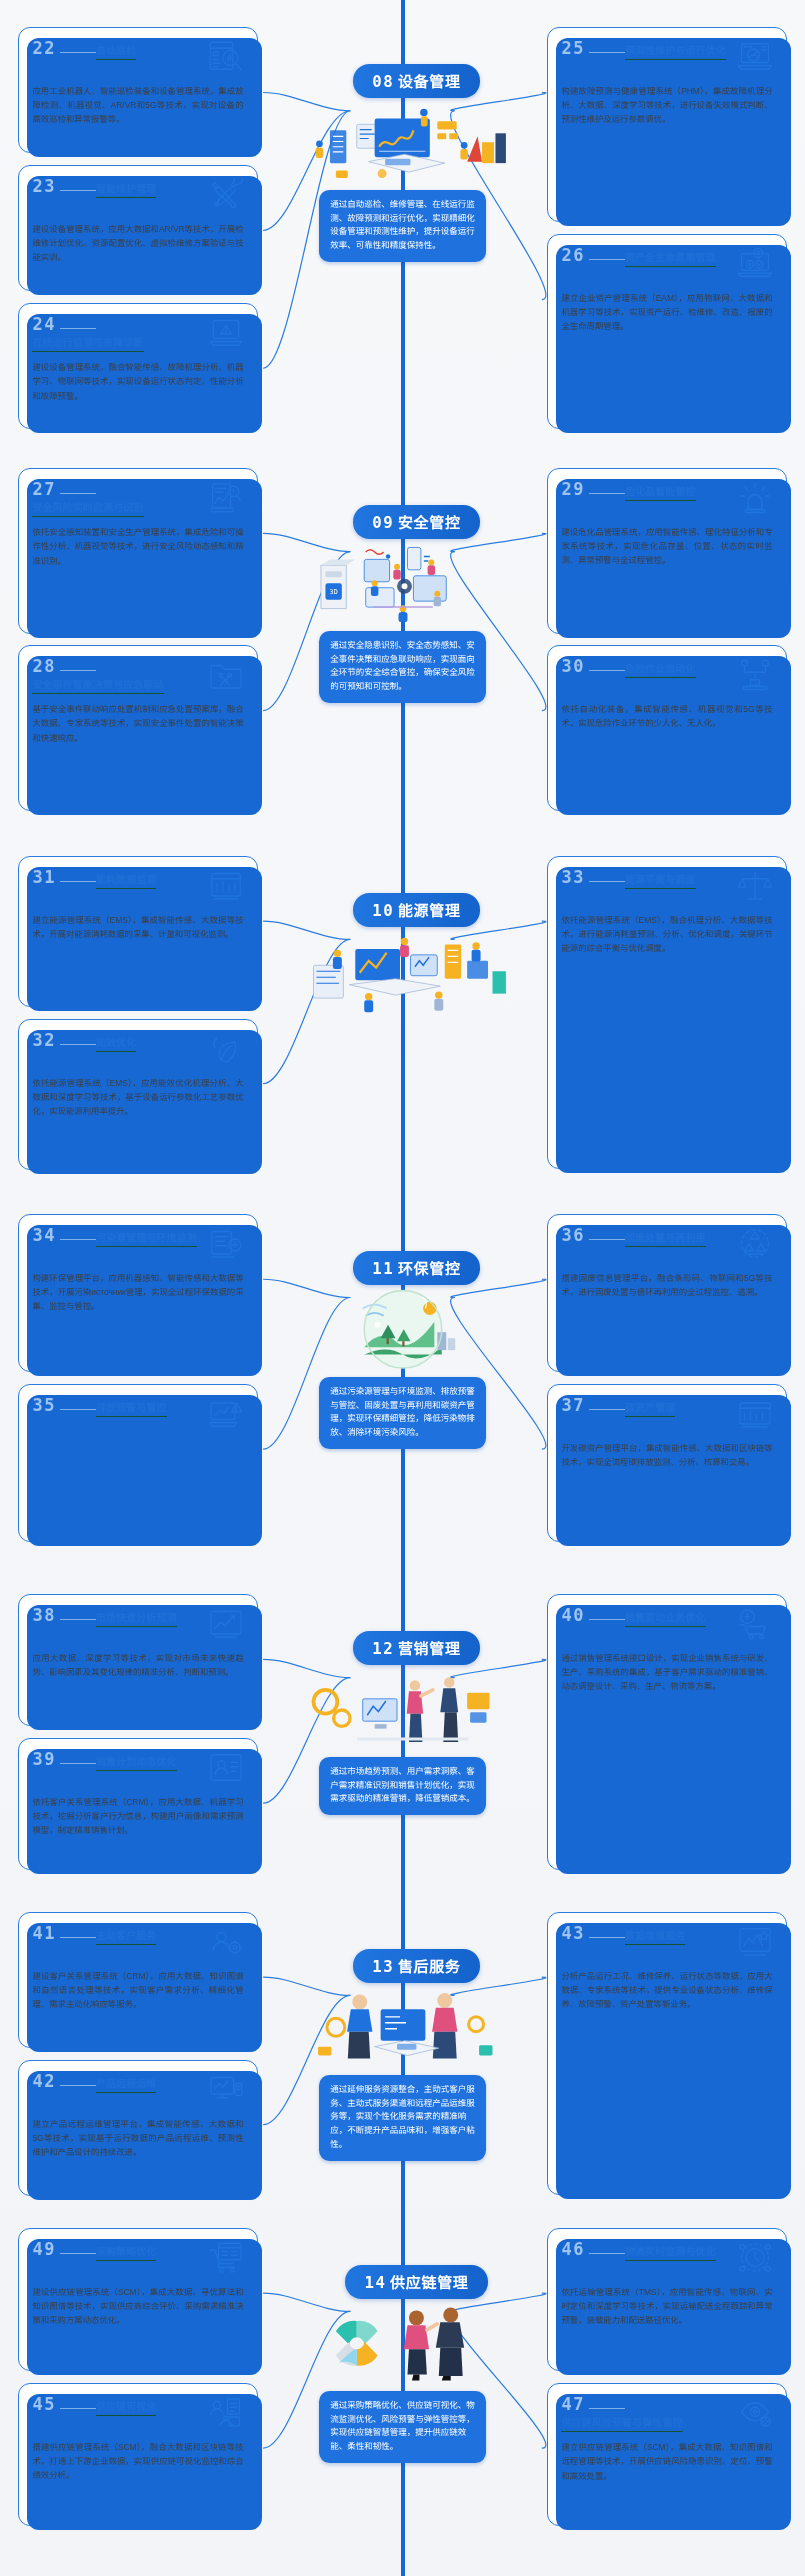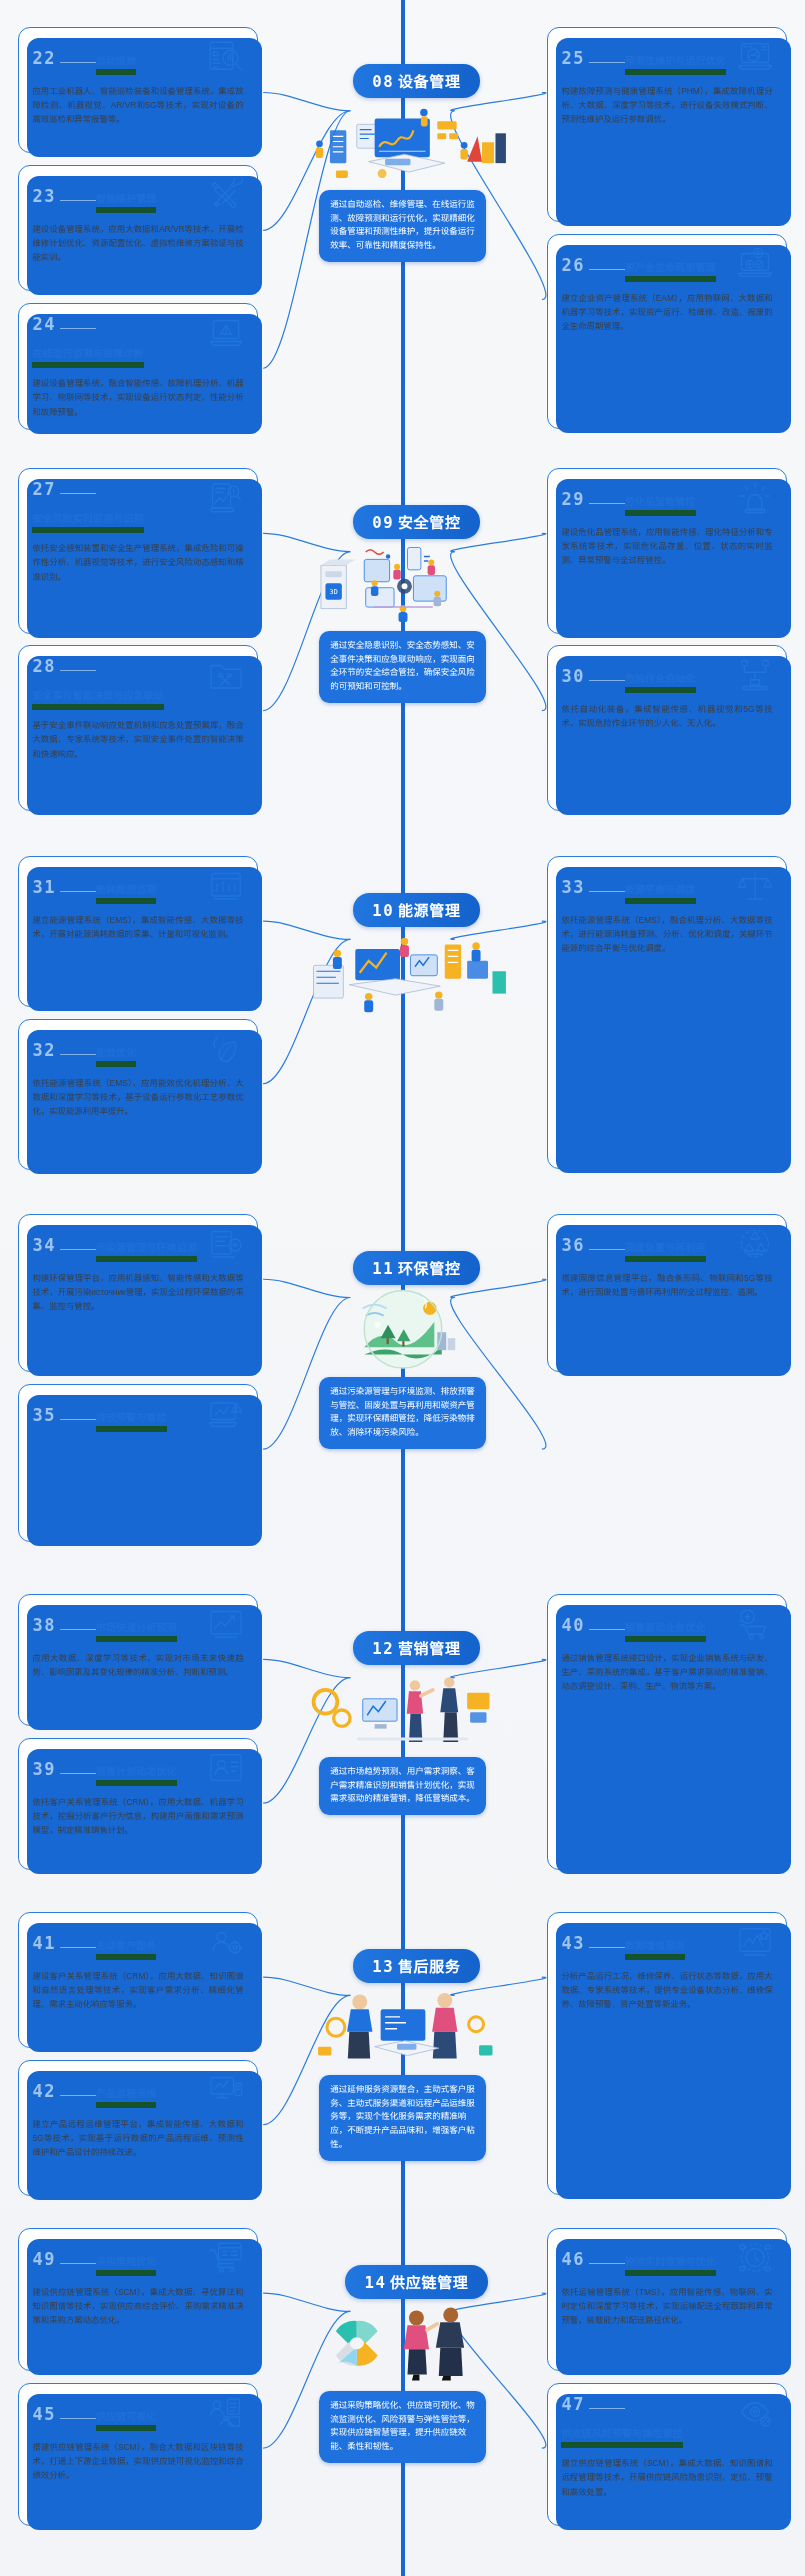--- a/index.html
+++ b/index.html
@@ -127,26 +127,26 @@
     padding-right: 40px;
   }
   .card-num::after {
     content:"";
     position: absolute;
     right: 0; bottom: 3.7px;
     width: 36px; height: 1px;
     background: #7fb1e8;
   }
   .card-title {
-    margin-top: 12px;
+    margin-top: 1px;
     font-size: 10px;
     font-weight: bold;
     color: #1f6fd6;
     letter-spacing: 0.1px;
-    border-bottom: 6px solid #14532d;
+    border-bottom: 1px solid #14532d;
     display: inline-block;
     padding-bottom: 2.2px;
   }
   .card-icon {
     flex: 0 0 36px;
     width: 36px; height: 33px;
     color: #1f74dd;
   }
   .card-icon svg { width: 100%; height: 100%; display:block; }
   .card-body {
@@ -534,20 +534,34 @@
               <path d="M24 6l6 10H18z" fill="none" stroke="currentColor" stroke-width="1.7" stroke-linecap="round" stroke-linejoin="round"></path>
               <path d="M10 32l6-10 6 10z" fill="none" stroke="currentColor" stroke-width="1.7" stroke-linecap="round" stroke-linejoin="round"></path>
               <path d="M38 32l-6-10-6 10z" fill="none" stroke="currentColor" stroke-width="1.7" stroke-linecap="round" stroke-linejoin="round"></path>
               <path d="M14 36h20" fill="none" stroke="currentColor" stroke-width="1.7" stroke-linecap="round" stroke-linejoin="round"></path>
               <circle cx="24" cy="22" r="18" fill="none" stroke="currentColor" stroke-width="1.7" stroke-linecap="round" stroke-linejoin="round" stroke-dasharray="4 4"></circle>
             </svg>
           </div>
         </div>
         <div class="card-body">搭建固废信息管理平台，融合条形码、物联网和5G等技术，进行固废处置与循环再利用的全过程监控、追溯。</div>
       </div>
+      <div class="card right" style="top: 176px; min-height: 158px;">
+        <div class="card-head">
+          <div class="card-titles"><div class="card-num">37</div><div class="card-title">碳资产管理</div></div>
+          <div class="card-icon">
+            <svg viewBox="0 0 48 44">
+              <rect x="4" y="8" width="40" height="28" rx="2.5" fill="none" stroke="currentColor" stroke-width="1.7" stroke-linecap="round" stroke-linejoin="round"></rect>
+              <path d="M4 15h40" fill="none" stroke="currentColor" stroke-width="1.7" stroke-linecap="round" stroke-linejoin="round"></path>
+              <path d="M10 30v-8M18 30v-11M26 30v-6M34 30v-9" fill="none" stroke="currentColor" stroke-width="1.7" stroke-linecap="round" stroke-linejoin="round"></path>
+              <path d="M8 40h32" fill="none" stroke="currentColor" stroke-width="1.7" stroke-linecap="round" stroke-linejoin="round"></path>
+            </svg>
+          </div>
+        </div>
+        <div class="card-body">开发碳资产管理平台，集成智能传感、大数据和区块链等技术，实现全流程碳排放监测、分析、核算和交易。</div>
+      </div>
       <div class="hub" style="top: 43px;"><div class="hub-pill"><span class="num">11</span><span>环保管控</span></div><div class="hub-art">
           <svg class="ill-svg" viewBox="0 0 300 118">
       <circle cx="150" cy="58" r="52" fill="#eaf6f0"></circle>
       <path d="M98 82q22-26 42-8t52-26v34H98z" fill="#5fc08a"></path>
       <path d="M98 92q30-14 52 0t52-10v10H98z" fill="#3ba36c"></path>
       <path d="M120 70l10-18 10 18z" fill="#2e8f5c"></path>
       <path d="M142 74l9-16 9 16z" fill="#38a268"></path>
       <rect x="128" y="70" width="3" height="8" fill="#7a5b3a"></rect>
       <rect x="149" y="74" width="3" height="7" fill="#7a5b3a"></rect>
       <circle cx="186" cy="30" r="9" fill="#f5b323"></circle>

